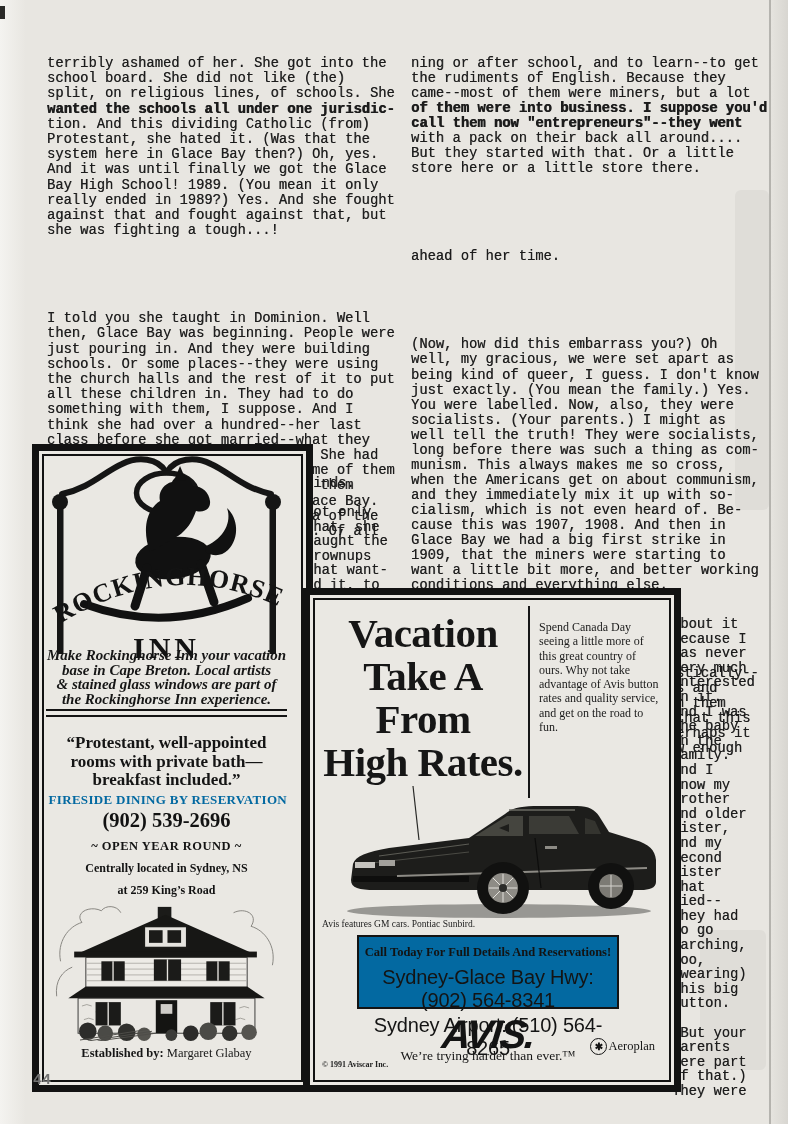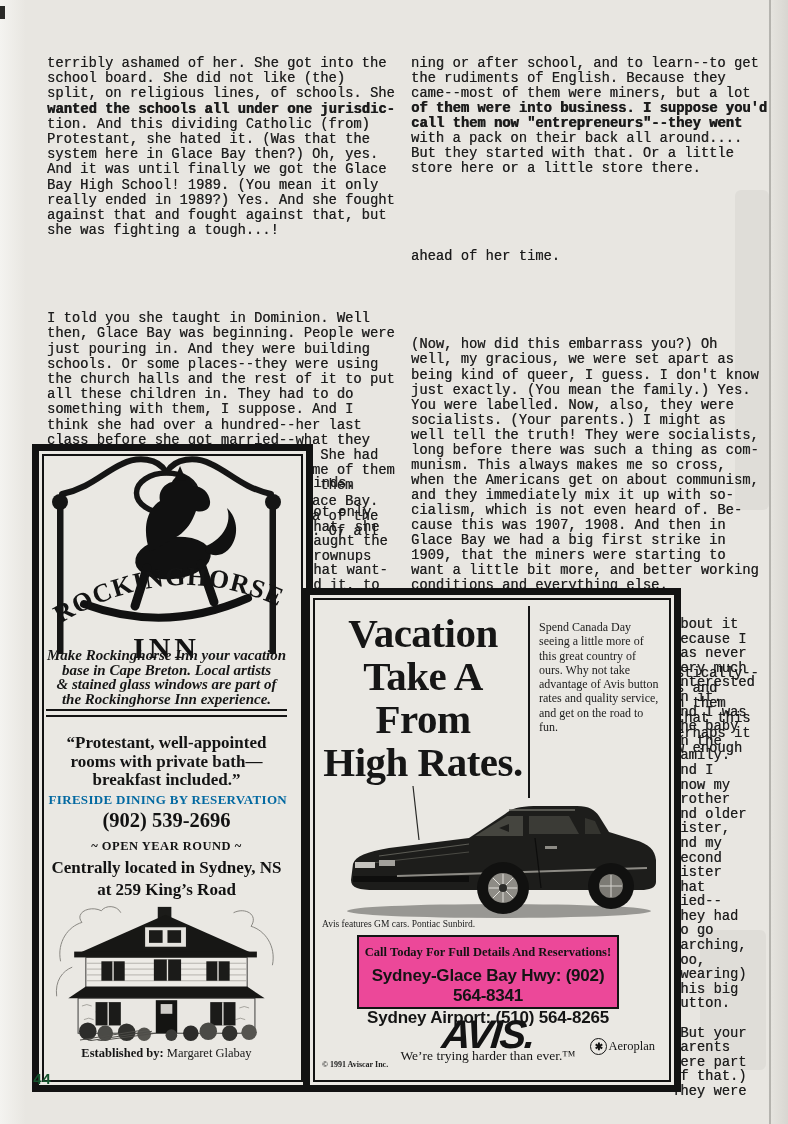--- a/index.html
+++ b/index.html
@@ -25,21 +25,21 @@
   .mono .ln.b{font-weight:700;text-shadow:.6px 0 0 rgba(10,10,10,.9);}
   .mono .gap{height:13px;}
   .colL{left:47px;top:26px;width:366px;}
   .colR{left:411px;top:26px;width:366px;}
   .colR .ln{height:15.05px;line-height:15.05px;}
   .colMid{left:305px;top:447px;width:98px;}
   .colMid .ln{height:14.5px;line-height:14.5px;}
   .colNar{left:672px;top:588px;width:102px;}
   .colNar .ln{height:14.6px;line-height:14.6px;}
   .pageno{position:absolute;left:33px;top:1072px;font-family:"Liberation Mono","DejaVu Sans Mono",monospace;
-    font-size:15px;font-weight:700;color:#14532d;}
+    font-size:15px;font-weight:700;color:#737373;}
 
   
   .adbox{position:absolute;background:#eae8e3;border:7px solid #121212;}
   .adbox .inner{position:absolute;left:3px;top:3px;right:3px;bottom:3px;
     border:2px solid #121212;}
 
   
   .rh{left:32px;top:444px;width:267px;height:634px;}
   .rh .content{position:absolute;left:2px;top:2px;width:241px;height:600px;}
   .rh .it{position:absolute;left:0;width:241px;text-align:center;
@@ -50,42 +50,42 @@
   .rh .quote{position:absolute;left:0;width:241px;text-align:center;
     font-weight:700;font-size:17px;color:#141414;}
   .rh .quote .ln{height:18.5px;line-height:18.5px;}
   .rh .dining{position:absolute;left:0;width:241px;text-align:right;
     font-weight:700;font-size:13px;letter-spacing:.3px;color:#0369a1;}
   .rh .phone{position:absolute;left:0;width:241px;text-align:center;
     font-weight:700;font-size:20.5px;color:#121212;}
   .rh .open{position:absolute;left:0;width:241px;text-align:center;
     font-weight:700;font-size:12.5px;letter-spacing:.5px;color:#141414;}
   .rh .loc{position:absolute;left:0;width:241px;text-align:center;
-    font-weight:700;font-size:17px;color:#121212;}
+    font-weight:700;font-size:12px;color:#121212;}
   .rh .loc .ln{height:22px;line-height:22px;}
   .rh .estab{position:absolute;left:0;width:241px;text-align:center;
     font-size:12.5px;color:#161616;}
   .rh .estab .bd{font-weight:700;}
 
   
   .av{left:303px;top:588px;width:364px;height:490px;}
   .av .content{position:absolute;left:4px;top:4px;width:338px;height:464px;}
   .av .headline{position:absolute;left:2px;top:8px;width:204px;text-align:center;
     font-weight:700;font-size:41px;color:#161616;letter-spacing:-.5px;}
   .av .headline .ln{height:43px;line-height:43px;}
   .av .vsep{position:absolute;left:209px;top:2px;width:2px;height:192px;background:#161616;}
   .av .copy{position:absolute;left:220px;top:16px;width:116px;
     font-size:12px;color:#1b1b1b;font-weight:400;}
   .av .copy .ln{height:14.3px;line-height:14.3px;white-space:nowrap;}
   .av .caption{position:absolute;left:3px;top:315px;font-size:9.5px;color:#222;}
   .av .callbox{position:absolute;left:38px;top:331px;width:258px;height:70px;
-    border:2px solid #141414;text-align:center;background:#ec4899;}
+    border:2px solid #141414;text-align:center;background:#0369a1;}
   .av .cb1{font-weight:700;font-size:12.5px;margin-top:8px;color:#131313;}
   .av .cb2,.av .cb3{font-family:"Liberation Sans","DejaVu Sans",sans-serif;
-    font-weight:700;font-size:17px;letter-spacing:-.2px;color:#141414;}
+    font-weight:400;font-size:20px;letter-spacing:-.2px;color:#141414;}
   .av .cb2{margin-top:6px;}
   .av .cb3{margin-top:2px;}
   .av .avislogo{position:absolute;left:0;top:408px;width:338px;text-align:center;
     font-family:"Liberation Sans","DejaVu Sans",sans-serif;font-weight:900;font-style:italic;
     font-size:40px;letter-spacing:-2px;color:#131313;transform:skewX(-6deg);}
   .av .tagline{position:absolute;left:0;top:444px;width:338px;text-align:center;
     font-size:13.5px;color:#161616;}
   .av .copyright{position:absolute;left:3px;top:456px;font-size:8px;font-weight:700;color:#222;}
   .av .aeroplan{position:absolute;right:2px;top:434px;font-size:12.5px;color:#161616;
     display:flex;align-items:center;gap:1px;}

